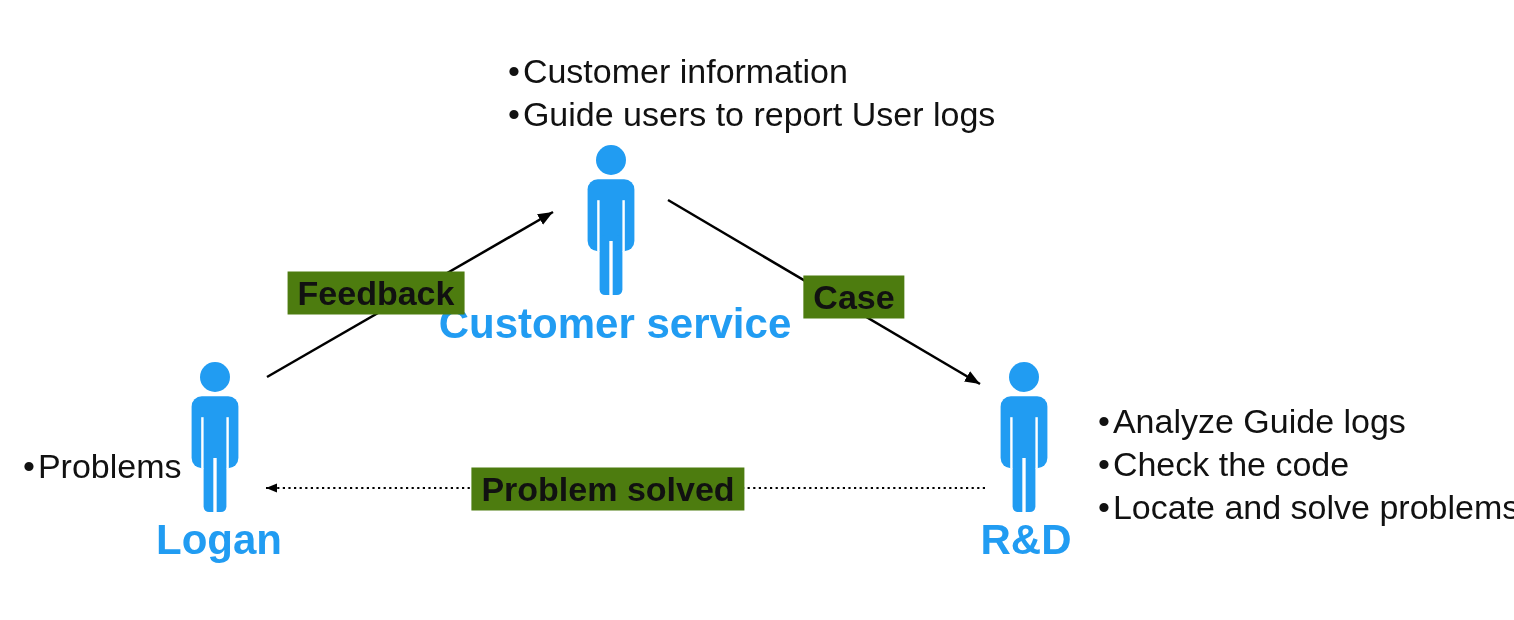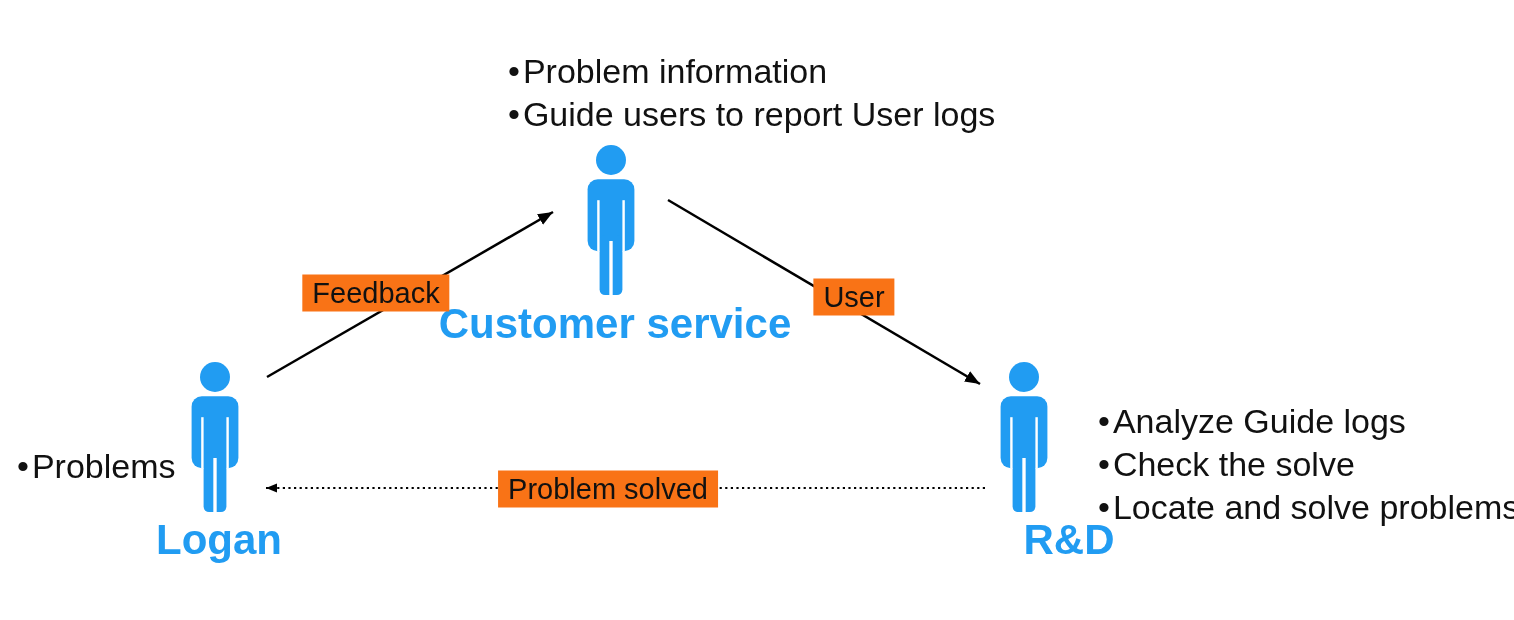--- a/index.html
+++ b/index.html
@@ -52,38 +52,39 @@
     line-height: 43px;
     color: var(--text);
     white-space: nowrap;
     z-index: 3;
   }
   .notes li { margin: 0; padding: 0; }
   .bullet { margin-right: 3px; }
   .arrow-label {
     position: absolute;
     transform: translate(-50%, -50%);
-    background: #f97316;
+    background: #4d7c0f;
     padding: 2px 10px;
-    font-size: 29px;
+    font-size: 34px;
     color: var(--text);
     white-space: nowrap;
     z-index: 4;
+    font-weight: bold;
   }
   .notes-top    { left: 508px;  top: 50px;  }
-  .notes-left   { left: 17px;   top: 445px; }
+  .notes-left   { left: 23px;   top: 445px; }
   .notes-right  { left: 1098px; top: 400px; }
 
   .icon-customer-service { left: 581px; top: 145px; }
   .icon-user             { left: 185px; top: 362px; }
   .icon-rd               { left: 994px; top: 362px; }
 
   .label-customer-service { left: 615px;  top: 300px; }
   .label-user             { left: 219px;  top: 516px; }
-  .label-rd               { left: 1026px; top: 516px; margin-left: 43px; }
+  .label-rd               { left: 1026px; top: 516px; }
 
   .label-feedback        { left: 376px; top: 293px; }
   .label-case            { left: 854px; top: 297px; }
   .label-problem-solved  { left: 608px; top: 489px; }
 </style>
 </head>
 <body>
 
 <div class="canvas">
 
@@ -117,31 +118,31 @@
     </svg>
   <svg class="person-icon icon-rd" viewBox="0 0 100 250">
       <use href="#person"></use>
     </svg>
 
   <div class="actor-label label-customer-service">Customer service</div>
   <div class="actor-label label-user">Logan</div>
   <div class="actor-label label-rd">R&amp;D</div>
 
   <ul class="notes notes-top">
-    <li><span class="bullet">•</span><span>Problem information</span></li>
+    <li><span class="bullet">•</span><span>Customer information</span></li>
     <li><span class="bullet">•</span><span>Guide users to report User logs</span></li>
   </ul>
 
   <ul class="notes notes-left">
     <li><span class="bullet">•</span><span>Problems</span></li>
   </ul>
 
   <ul class="notes notes-right">
     <li><span class="bullet">•</span><span>Analyze Guide logs</span></li>
-    <li><span class="bullet">•</span><span>Check the solve</span></li>
+    <li><span class="bullet">•</span><span>Check the code</span></li>
     <li><span class="bullet">•</span><span>Locate and solve problems</span></li>
   </ul>
 
   <div class="arrow-label label-feedback">Feedback</div>
-  <div class="arrow-label label-case">User</div>
+  <div class="arrow-label label-case">Case</div>
   <div class="arrow-label label-problem-solved">Problem solved</div>
 
 </div>
 
 </body></html>

